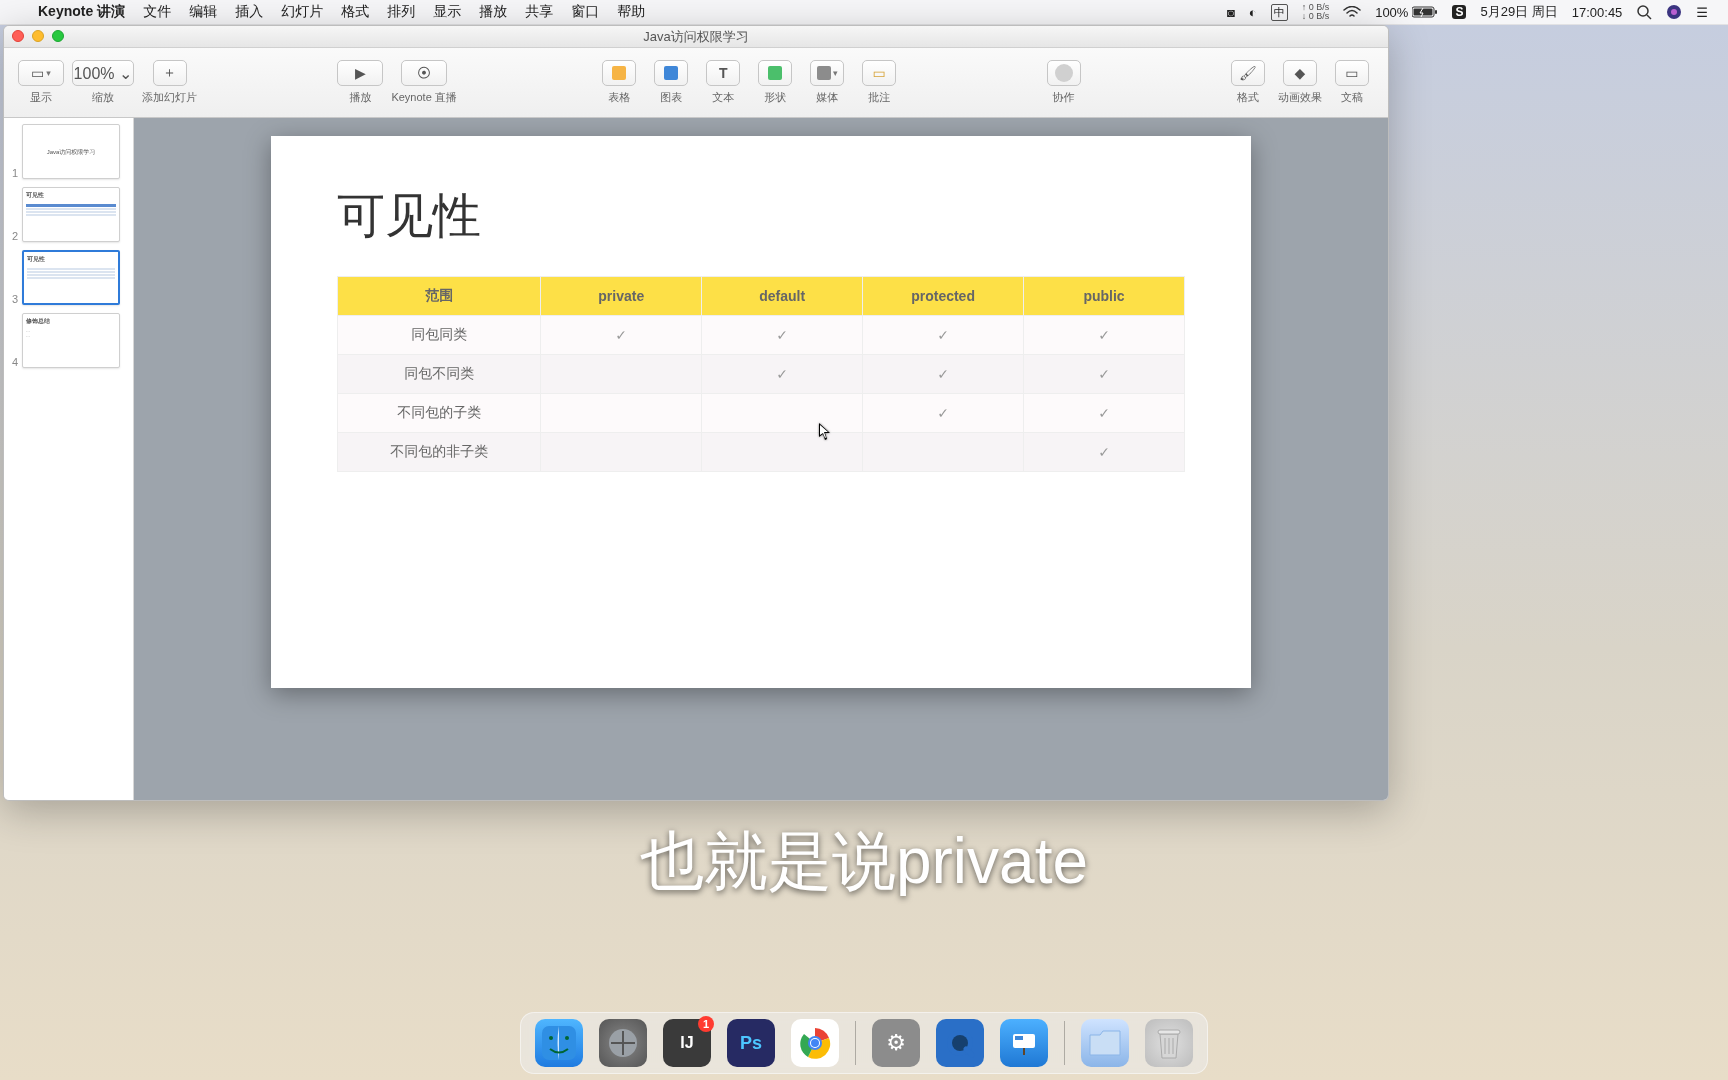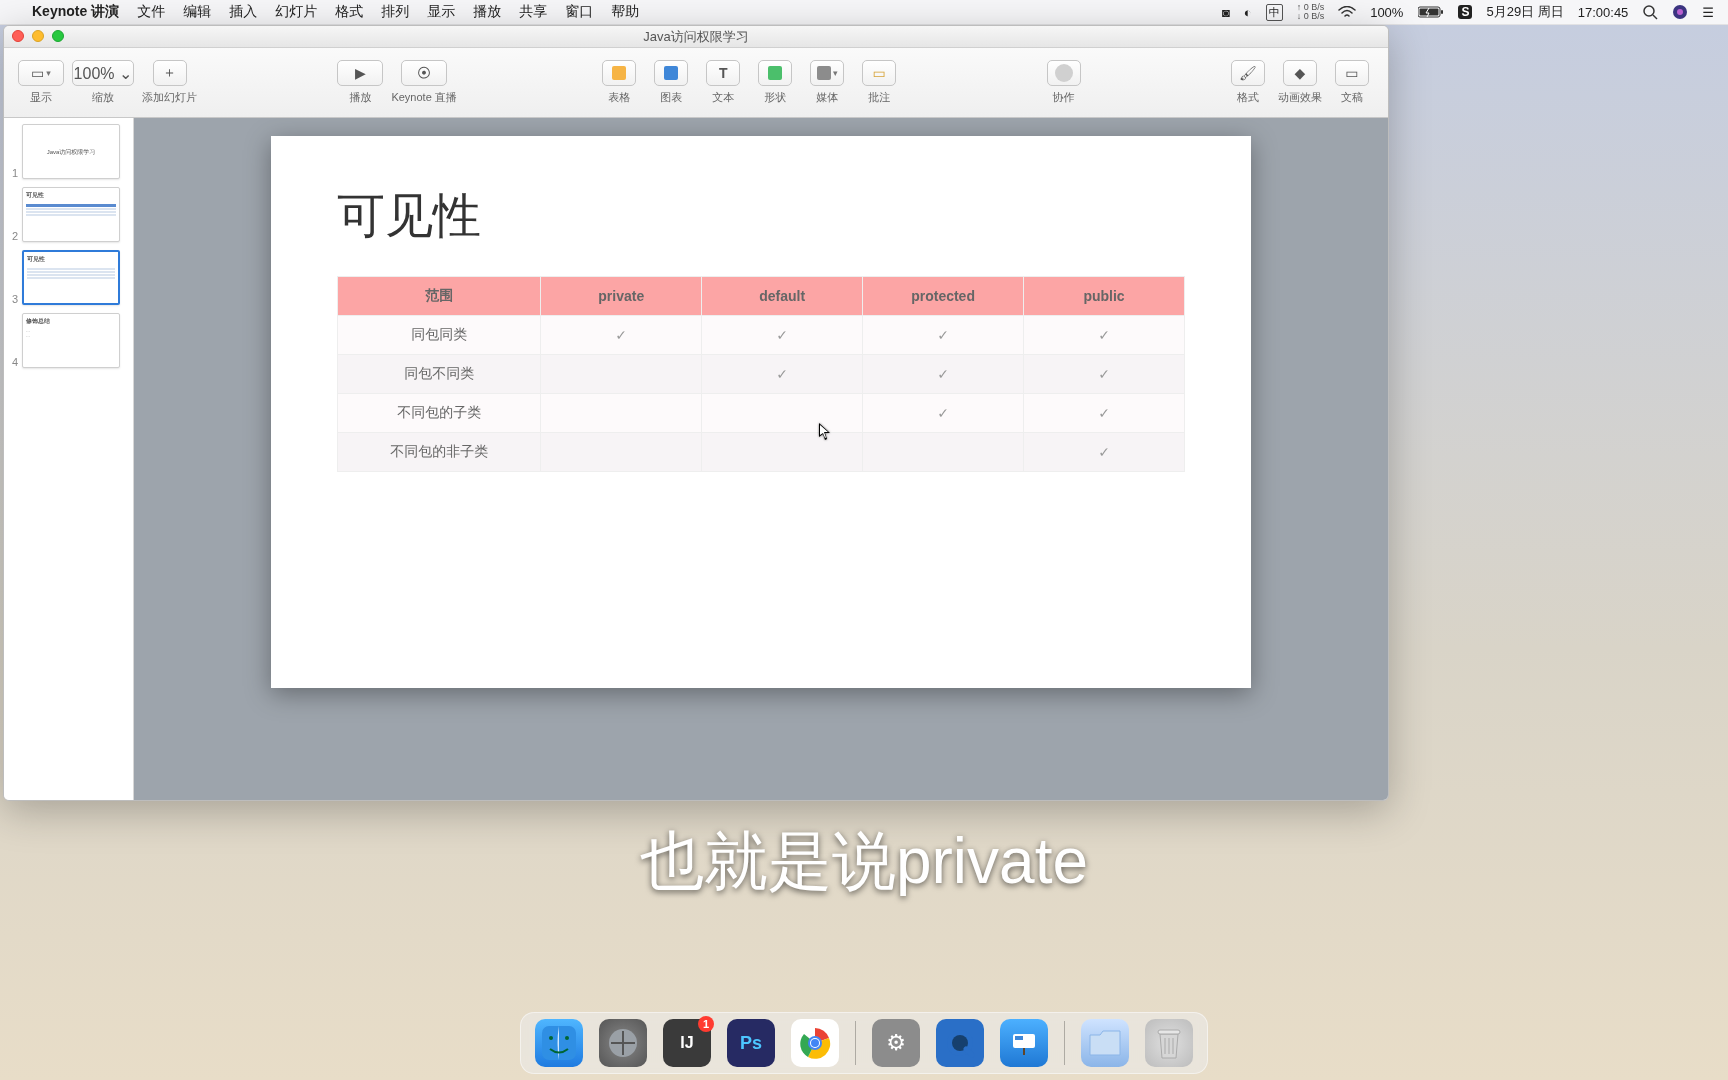--- a/index.html
+++ b/index.html
@@ -1,26 +1,26 @@
 <!DOCTYPE html>
 <html><head>
 <meta charset="utf-8">
 <style>
 * { margin:0; padding:0; box-sizing:border-box; font-family:-apple-system,"Helvetica Neue","PingFang SC",sans-serif; }
 html,body { width:1728px; height:1080px; overflow:hidden; background:linear-gradient(180deg,#c5cde0 0%,#d9d4c8 60%,#e8ddc8 100%); }
 
 
-.menubar { position:absolute; top:0; left:0; right:0; height:25px; background:rgba(250,250,250,.92); display:flex; align-items:center; font-size:14px; color:#222; padding:0 14px; border-bottom:1px solid rgba(0,0,0,.08);}
+.menubar { position:absolute; top:0; left:0; right:0; height:25px; background:rgba(250,250,250,.92); display:flex; align-items:center; font-size:14px; color:#222; padding:0 20px; border-bottom:1px solid rgba(0,0,0,.08);}
 .menubar .left { display:flex; align-items:center; gap:18px;}
 .menubar .left .apple { font-size:15px;}
 .menubar .left .app { font-weight:700;}
 .menubar .right { margin-left:auto; display:flex; align-items:center; gap:14px; font-size:13px;}
 .menubar .right .ico { display:inline-flex; align-items:center;}
 .net { display:flex; flex-direction:column; font-size:9px; line-height:9px; color:#555;}
-.batt { display:inline-flex; align-items:center; gap:15px;}
+.batt { display:inline-flex; align-items:center; gap:4px;}
 .batt svg{vertical-align:middle;}
 
 
 .window { position:absolute; top:25px; left:3px; right:339px; bottom:279px; background:#ececec; border:1px solid #bdbdbd; border-radius:6px; box-shadow:0 10px 40px rgba(0,0,0,.25); overflow:hidden;}
 .titlebar { height:22px; background:linear-gradient(#f6f6f6,#e6e6e6); border-bottom:1px solid #d0d0d0; display:flex; align-items:center; justify-content:center; position:relative; font-size:13px; color:#555;}
 .traffic { position:absolute; left:8px; top:4px; display:flex; gap:8px;}
 .traffic span{width:12px;height:12px;border-radius:50%; display:block;}
 .tr-r{background:#ff5f57;border:1px solid #e24238;}
 .tr-y{background:#febc2e;border:1px solid #d9a326;}
 .tr-g{background:#28c840;border:1px solid #1da633;}
@@ -49,21 +49,21 @@
 .thumb .mini-title{font-size:6px;font-weight:600;}
 .thumb .mini-bar{height:3px;background:#5a8bd0;margin-top:4px;margin-bottom:1px;}
 .thumb .mini-row{height:2px;background:#dbe4f0;margin-top:1px;}
 .canvas-wrap{flex:1;background:#9da4ac;display:flex;align-items:flex-start;justify-content:center;overflow:hidden;padding-top:18px;}
 .slide{width:980px;height:552px;background:#fff;box-shadow:0 6px 24px rgba(0,0,0,.35);padding:48px 66px;}
 .slide h1{font-size:48px;font-weight:500;color:#333;margin-bottom:28px;}
 
 
 .vis-table{width:100%;border-collapse:collapse;font-size:14px;color:#555;}
 .vis-table th,.vis-table td{border:1px solid #eee;padding:10px 8px;text-align:center;font-weight:400;}
-.vis-table thead th{background:#fca5a5;font-weight:600;color:#666;}
+.vis-table thead th{background:#fde047;font-weight:600;color:#666;}
 .vis-table tbody tr:nth-child(odd){background:#fdfafb;}
 .vis-table tbody tr:nth-child(even){background:#f7f4f6;}
 .vis-table td:first-child{color:#666;}
 .vis-table .chk{color:#999;}
 
 
 .cursor{position:absolute;width:12px;height:18px;pointer-events:none;z-index:9999;}
 .cursor svg{filter:drop-shadow(0 0 1px rgba(0,0,0,.6));}
 
 

